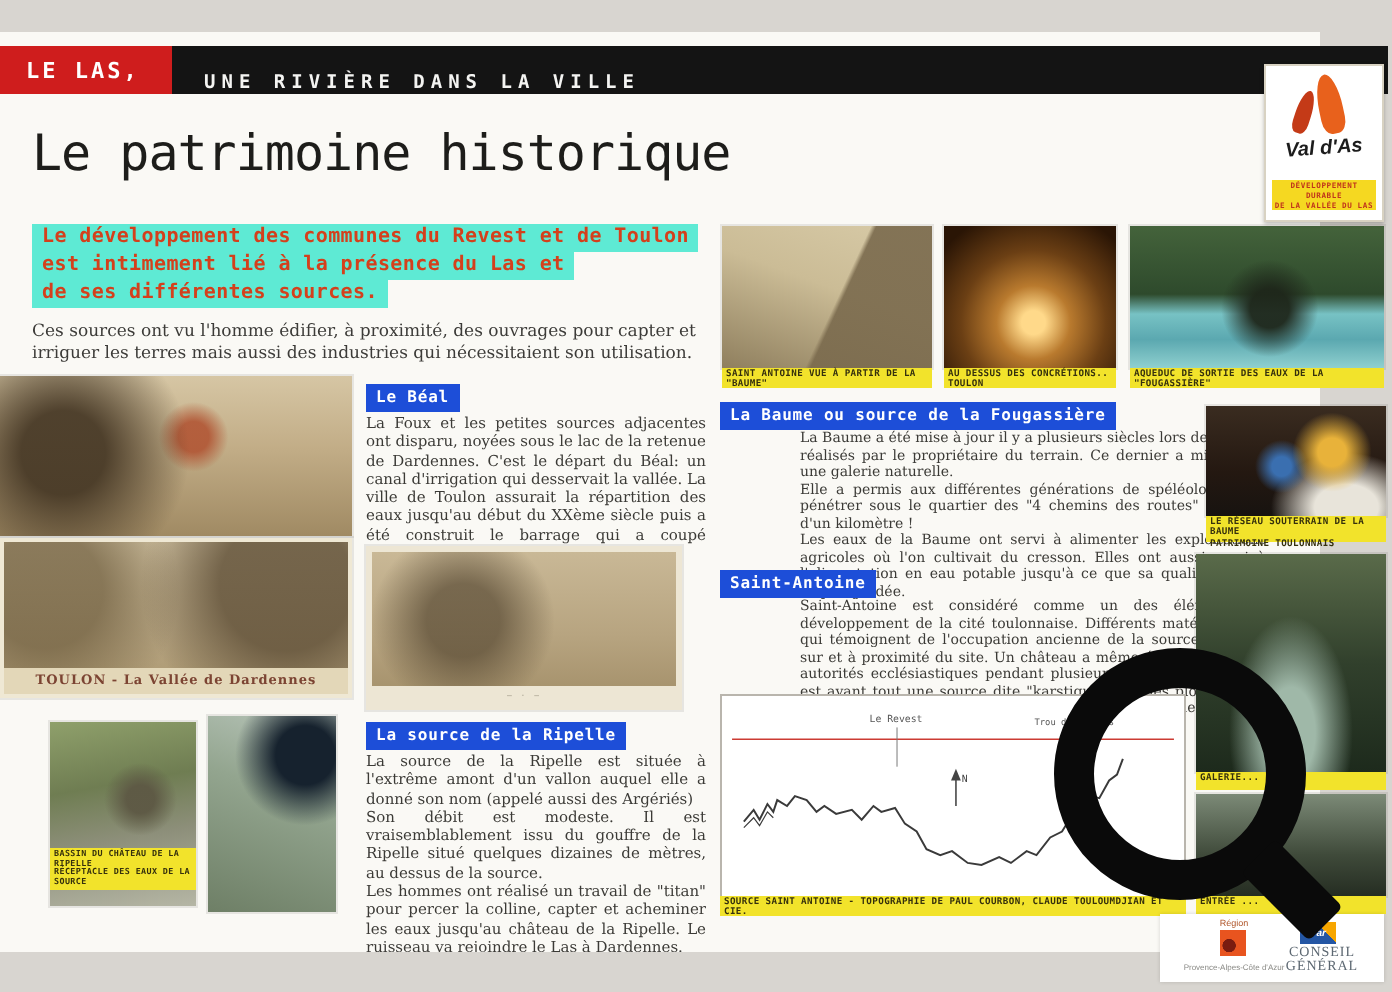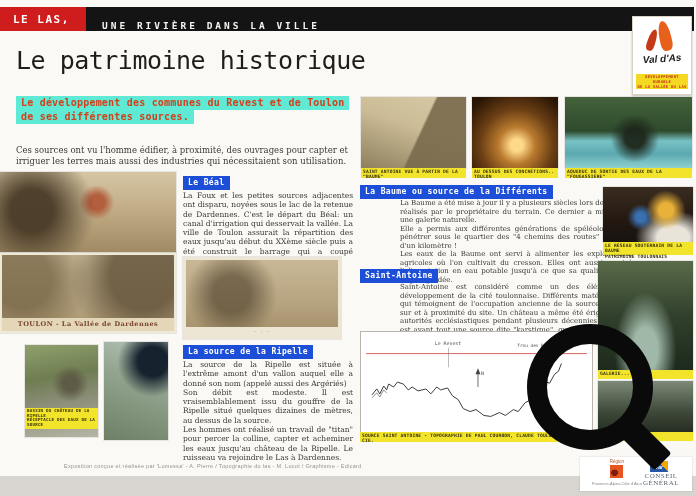--- a/index.html
+++ b/index.html
@@ -1,18 +1,18 @@
 <!DOCTYPE html>
 <html><head>
 <meta charset="utf-8">
 <style>
   html,body{margin:0;padding:0;background:#bfbdb8;}
   #stage{position:relative;width:696px;height:496px;background:#d8d5d0;overflow:hidden;
          font-family:"Liberation Sans",sans-serif;}
-  #poster{position:absolute;left:0;top:0;width:660px;height:476px;background:#faf9f5;padding-left:36px;}
+  #poster{position:absolute;left:0;top:16px;width:660px;height:476px;background:#faf9f5;}
 
   
   .hdr-red{position:absolute;left:0;top:7px;width:86px;height:24px;background:#cf1d1d;
            display:flex;align-items:center;padding-left:13px;box-sizing:border-box;}
   .hdr-red span{color:#fff;font:bold 11px "DejaVu Sans Mono",monospace;letter-spacing:1.5px;text-transform:uppercase;}
   .hdr-black{position:absolute;left:86px;top:7px;width:608px;height:24px;background:#141414;
            display:flex;align-items:flex-end;padding-left:16px;box-sizing:border-box;}
   .hdr-black span{color:#f4f4f2;font:bold 9.5px "DejaVu Sans Mono",monospace;letter-spacing:3px;text-transform:uppercase;}
   .page-title{position:absolute;left:16px;top:36px;font:400 25px/1.05 "DejaVu Sans Mono",monospace;
            color:#1d1d1a;letter-spacing:-0.5px;margin-top:12px;}
@@ -147,20 +147,21 @@
       <div class="petal2"></div>
       <div class="valdas-name">Val d'As</div>
       <div class="valdas-band">
         <div>Développement durable</div>
         <div>de la vallée du Las</div>
       </div>
     </div>
 
     <div class="hl-wrap">
       <div class="hl-line">Le développement des communes du Revest et de Toulon</div>
+      <div class="hl-line">est intimement lié à la présence du Las et</div>
       <div class="hl-line">de ses différentes sources.</div>
     </div>
     <div class="intro-para">Ces sources ont vu l'homme édifier, à proximité, des ouvrages pour capter et irriguer les terres mais aussi des industries qui nécessitaient son utilisation.</div>
 
     <div class="photo ph-a"></div>
     <div class="photo ph-b">
       <div class="postcard-label">TOULON - La Vallée de Dardennes</div>
     </div>
     <div class="photo ph-c">
       <div class="photocap">
@@ -180,21 +181,21 @@
 Son débit est modeste. Il est vraisemblablement issu du gouffre de la Ripelle situé quelques dizaines de mètres, au dessus de la source.
 Les hommes ont réalisé un travail de "titan" pour percer la colline, capter et acheminer les eaux jusqu'au château de la Ripelle. Le ruisseau va rejoindre le Las à Dardennes.</div>
 
     <div class="photo ph-f"></div>
     <div class="photo ph-g"></div>
     <div class="photo ph-h"></div>
     <div class="photocap cap-f">Saint Antoine vue à partir de la "Baume"</div>
     <div class="photocap cap-g">Au dessus des concrétions.. Toulon</div>
     <div class="photocap cap-h">Aqueduc de sortie des eaux de la "Fougassière"</div>
 
-    <div class="chip" style="left:360px;top:185px;">La Baume ou source de la Différents</div>
+    <div class="chip" style="left:360px;top:185px;">La Baume ou source de la Fougassière</div>
     <div class="body-text col-right" style="left:360px;top:199px;width:233px;">La Baume a été mise à jour il y a plusieurs siècles lors de travaux réalisés par le propriétaire du terrain. Ce dernier a mis à jour une galerie naturelle.
 Elle a permis aux différentes générations de spéléologues de pénétrer sous le quartier des "4 chemins des routes" sur plus d'un kilomètre !
 Les eaux de la Baume ont servi à alimenter les exploitations agricoles où l'on cultivait du cresson. Elles ont aussi servi à l'alimentation en eau potable jusqu'à ce que sa qualité se soit trop dégradée.</div>
     <div class="photo ph-i"></div>
     <div class="photocap cap-i">
       <div>Le réseau souterrain de la Baume</div>
       <div>patrimoine toulonnais</div>
     </div>
 
     <div class="chip" style="left:360px;top:269px;">Saint-Antoine</div>

